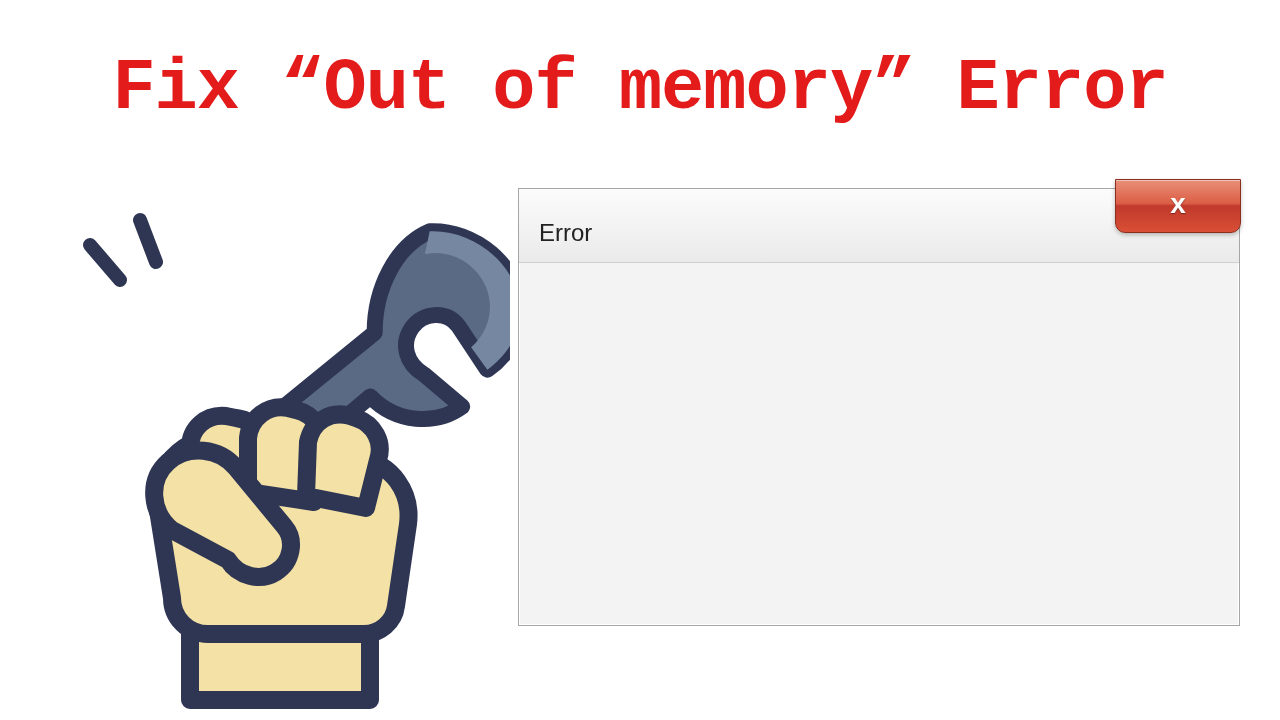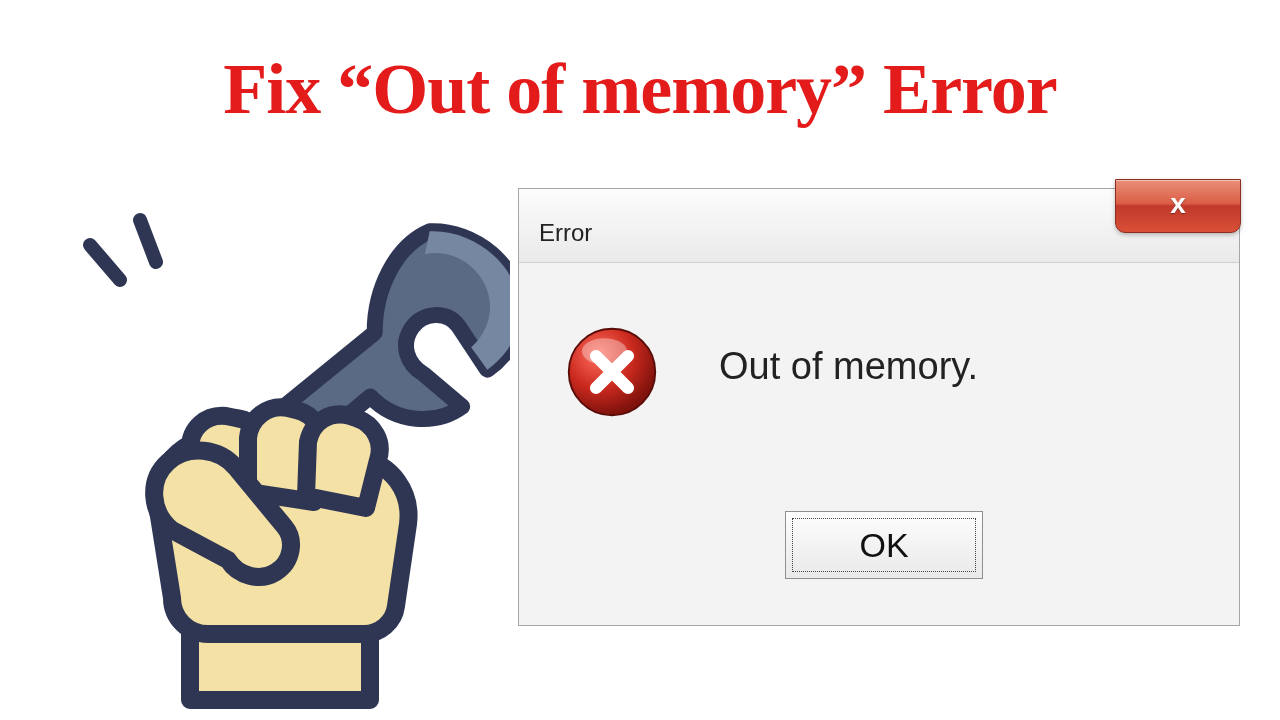--- a/index.html
+++ b/index.html
@@ -13,21 +13,21 @@
     }
     .headline {
       position: absolute;
       top: 48px;
       left: 0;
       width: 100%;
       text-align: center;
       font-size: 72px;
       font-weight: 700;
       color: #e31b1b;
-      font-family: Liberation Serif, serif;
+      font-family: Liberation Mono, monospace;
       letter-spacing: -1px;
     }
     .hand-wrench {
       position: absolute;
       left: 40px;
       top: 190px;
       width: 470px;
       height: 520px;
     }
     .dialog {
@@ -174,36 +174,13 @@
   </svg>
 </div>
 
 <div class="dialog">
   <div class="dialog-titlebar">
     <div class="dialog-title">Error</div>
     <div class="close-btn">
       <span class="close-x">x</span>
     </div>
   </div>
-  <div class="dialog-body">
-    <div class="error-icon">
-      <svg viewBox="0 0 100 100" width="94" height="94">
-        <defs>
-          <radialGradient id="rg" cx="35%" cy="30%" r="70%">
-            <stop offset="0%" stop-color="#ff6f5f"></stop>
-            <stop offset="55%" stop-color="#cc2a1f"></stop>
-            <stop offset="100%" stop-color="#7f120c"></stop>
-          </radialGradient>
-        </defs>
-        <circle cx="50" cy="50" r="46" fill="url(#rg)" stroke="#5a0c08" stroke-width="2"></circle>
-        <ellipse cx="42" cy="28" rx="24" ry="14" fill="rgba(255,255,255,0.35)"></ellipse>
-        <g stroke="#ffffff" stroke-width="13" stroke-linecap="round">
-          <line x1="33" y1="33" x2="67" y2="67"></line>
-          <line x1="67" y1="33" x2="33" y2="67"></line>
-        </g>
-      </svg>
-    </div>
-    <div class="error-msg">Out of memory.</div>
-    <div class="ok-button">
-      <span>OK</span>
-    </div>
-  </div>
 </div>
 
 </body></html>

